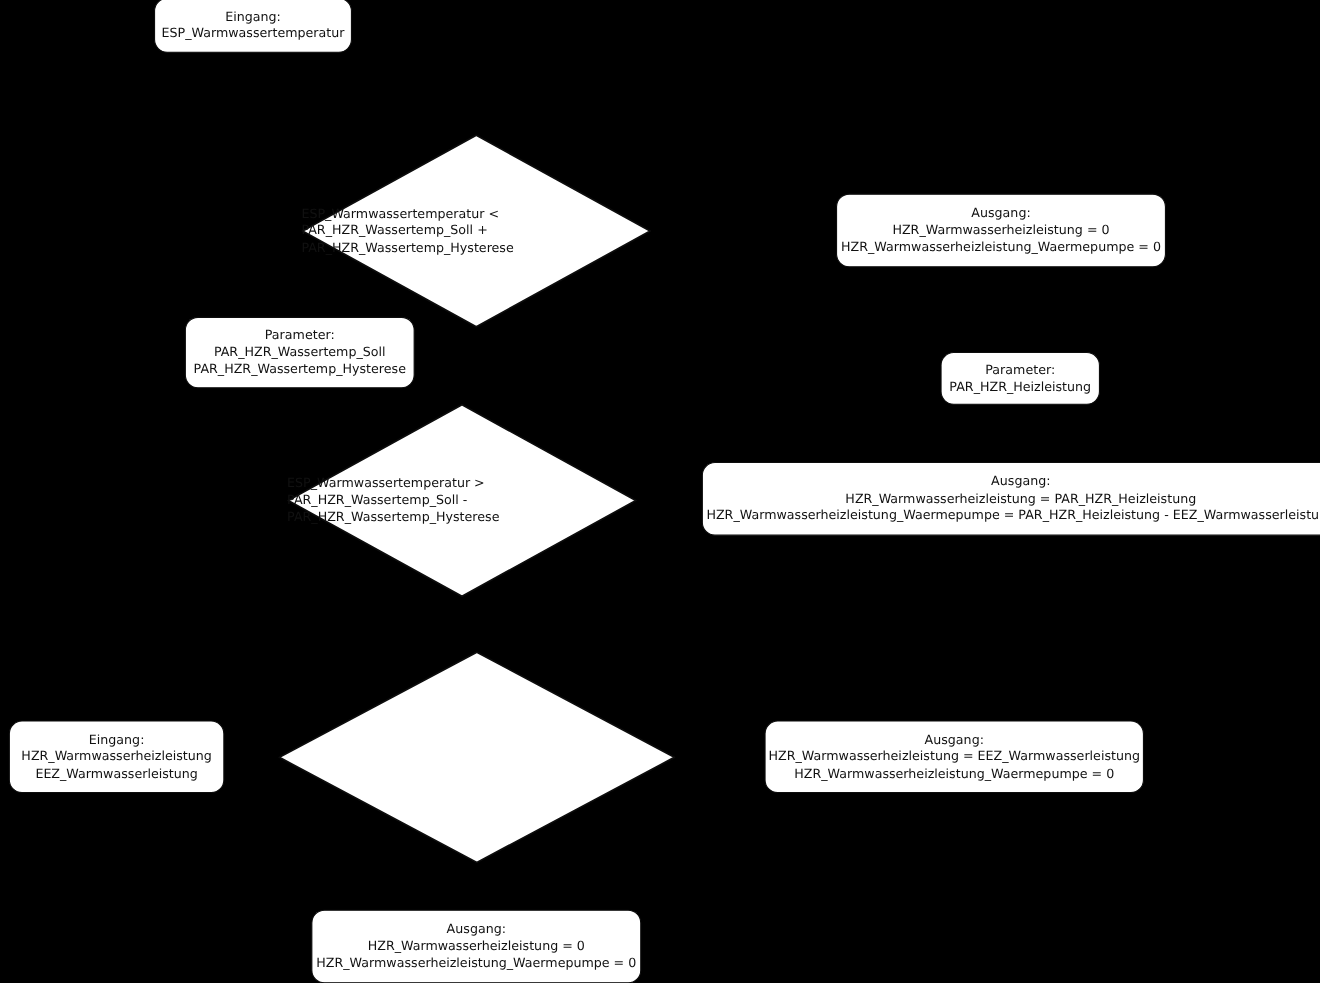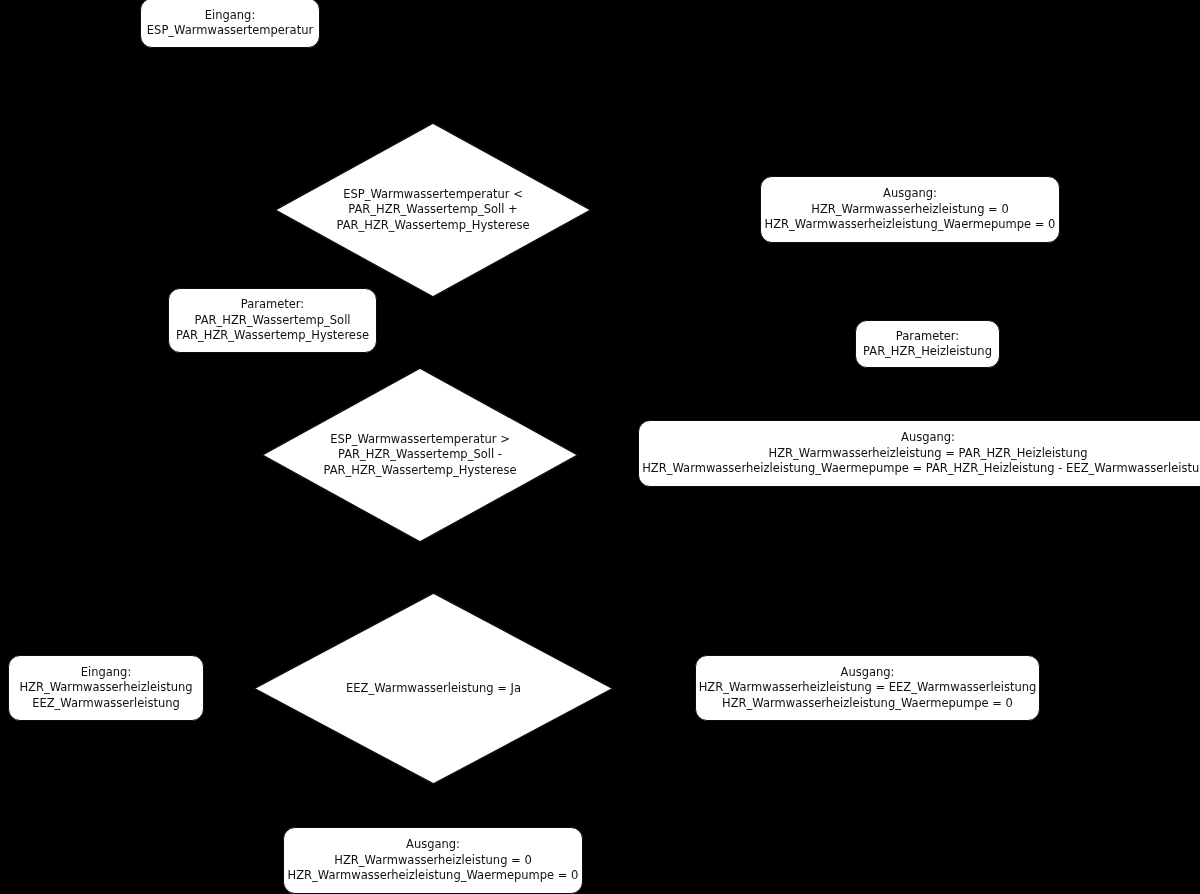--- a/index.html
+++ b/index.html
@@ -57,21 +57,21 @@
     top: 0;
     display: block;
   }
   .diamond .dlabel {
     position: relative;
     z-index: 2;
     color: #111111;
     font-size: 11.5px;
     line-height: 15.5px;
     white-space: pre;
-    text-align: center;
+    text-align: left;
     width: 100%;
   }
 </style>
 </head>
 <body>
 
 <div id="canvas">
 
   <div class="node box" style="left:124px; top:-2px; width:180px; height:50px;">
     <span class="txt">Eingang:
@@ -116,21 +116,20 @@
   <div class="node box" style="left:622px; top:420px; width:580px; height:67px;">
     <span class="txt">Ausgang:
 HZR_Warmwasserheizleistung = PAR_HZR_Heizleistung
 HZR_Warmwasserheizleistung_Waermepumpe = PAR_HZR_Heizleistung - EEZ_Warmwasserleistung</span>
   </div>
 
   <div class="node diamond" style="left:237px; top:592px; width:361px; height:193px;">
     <svg width="361" height="193" viewBox="0 0 361 193">
       <polygon points="180.5,1 360,96.5 180.5,192 1,96.5" fill="#ffffff" stroke="#0d0d0d" stroke-width="1.5"></polygon>
     </svg>
-    <span class="dlabel">EEZ_Warmwasserleistung = Ja</span>
   </div>
 
   <div class="node box" style="left:-8px; top:655px; width:196px; height:66px;">
     <span class="txt">Eingang:
 HZR_Warmwasserheizleistung
 EEZ_Warmwasserleistung</span>
   </div>
 
   <div class="node box" style="left:679px; top:655px; width:345px; height:66px;">
     <span class="txt">Ausgang:

